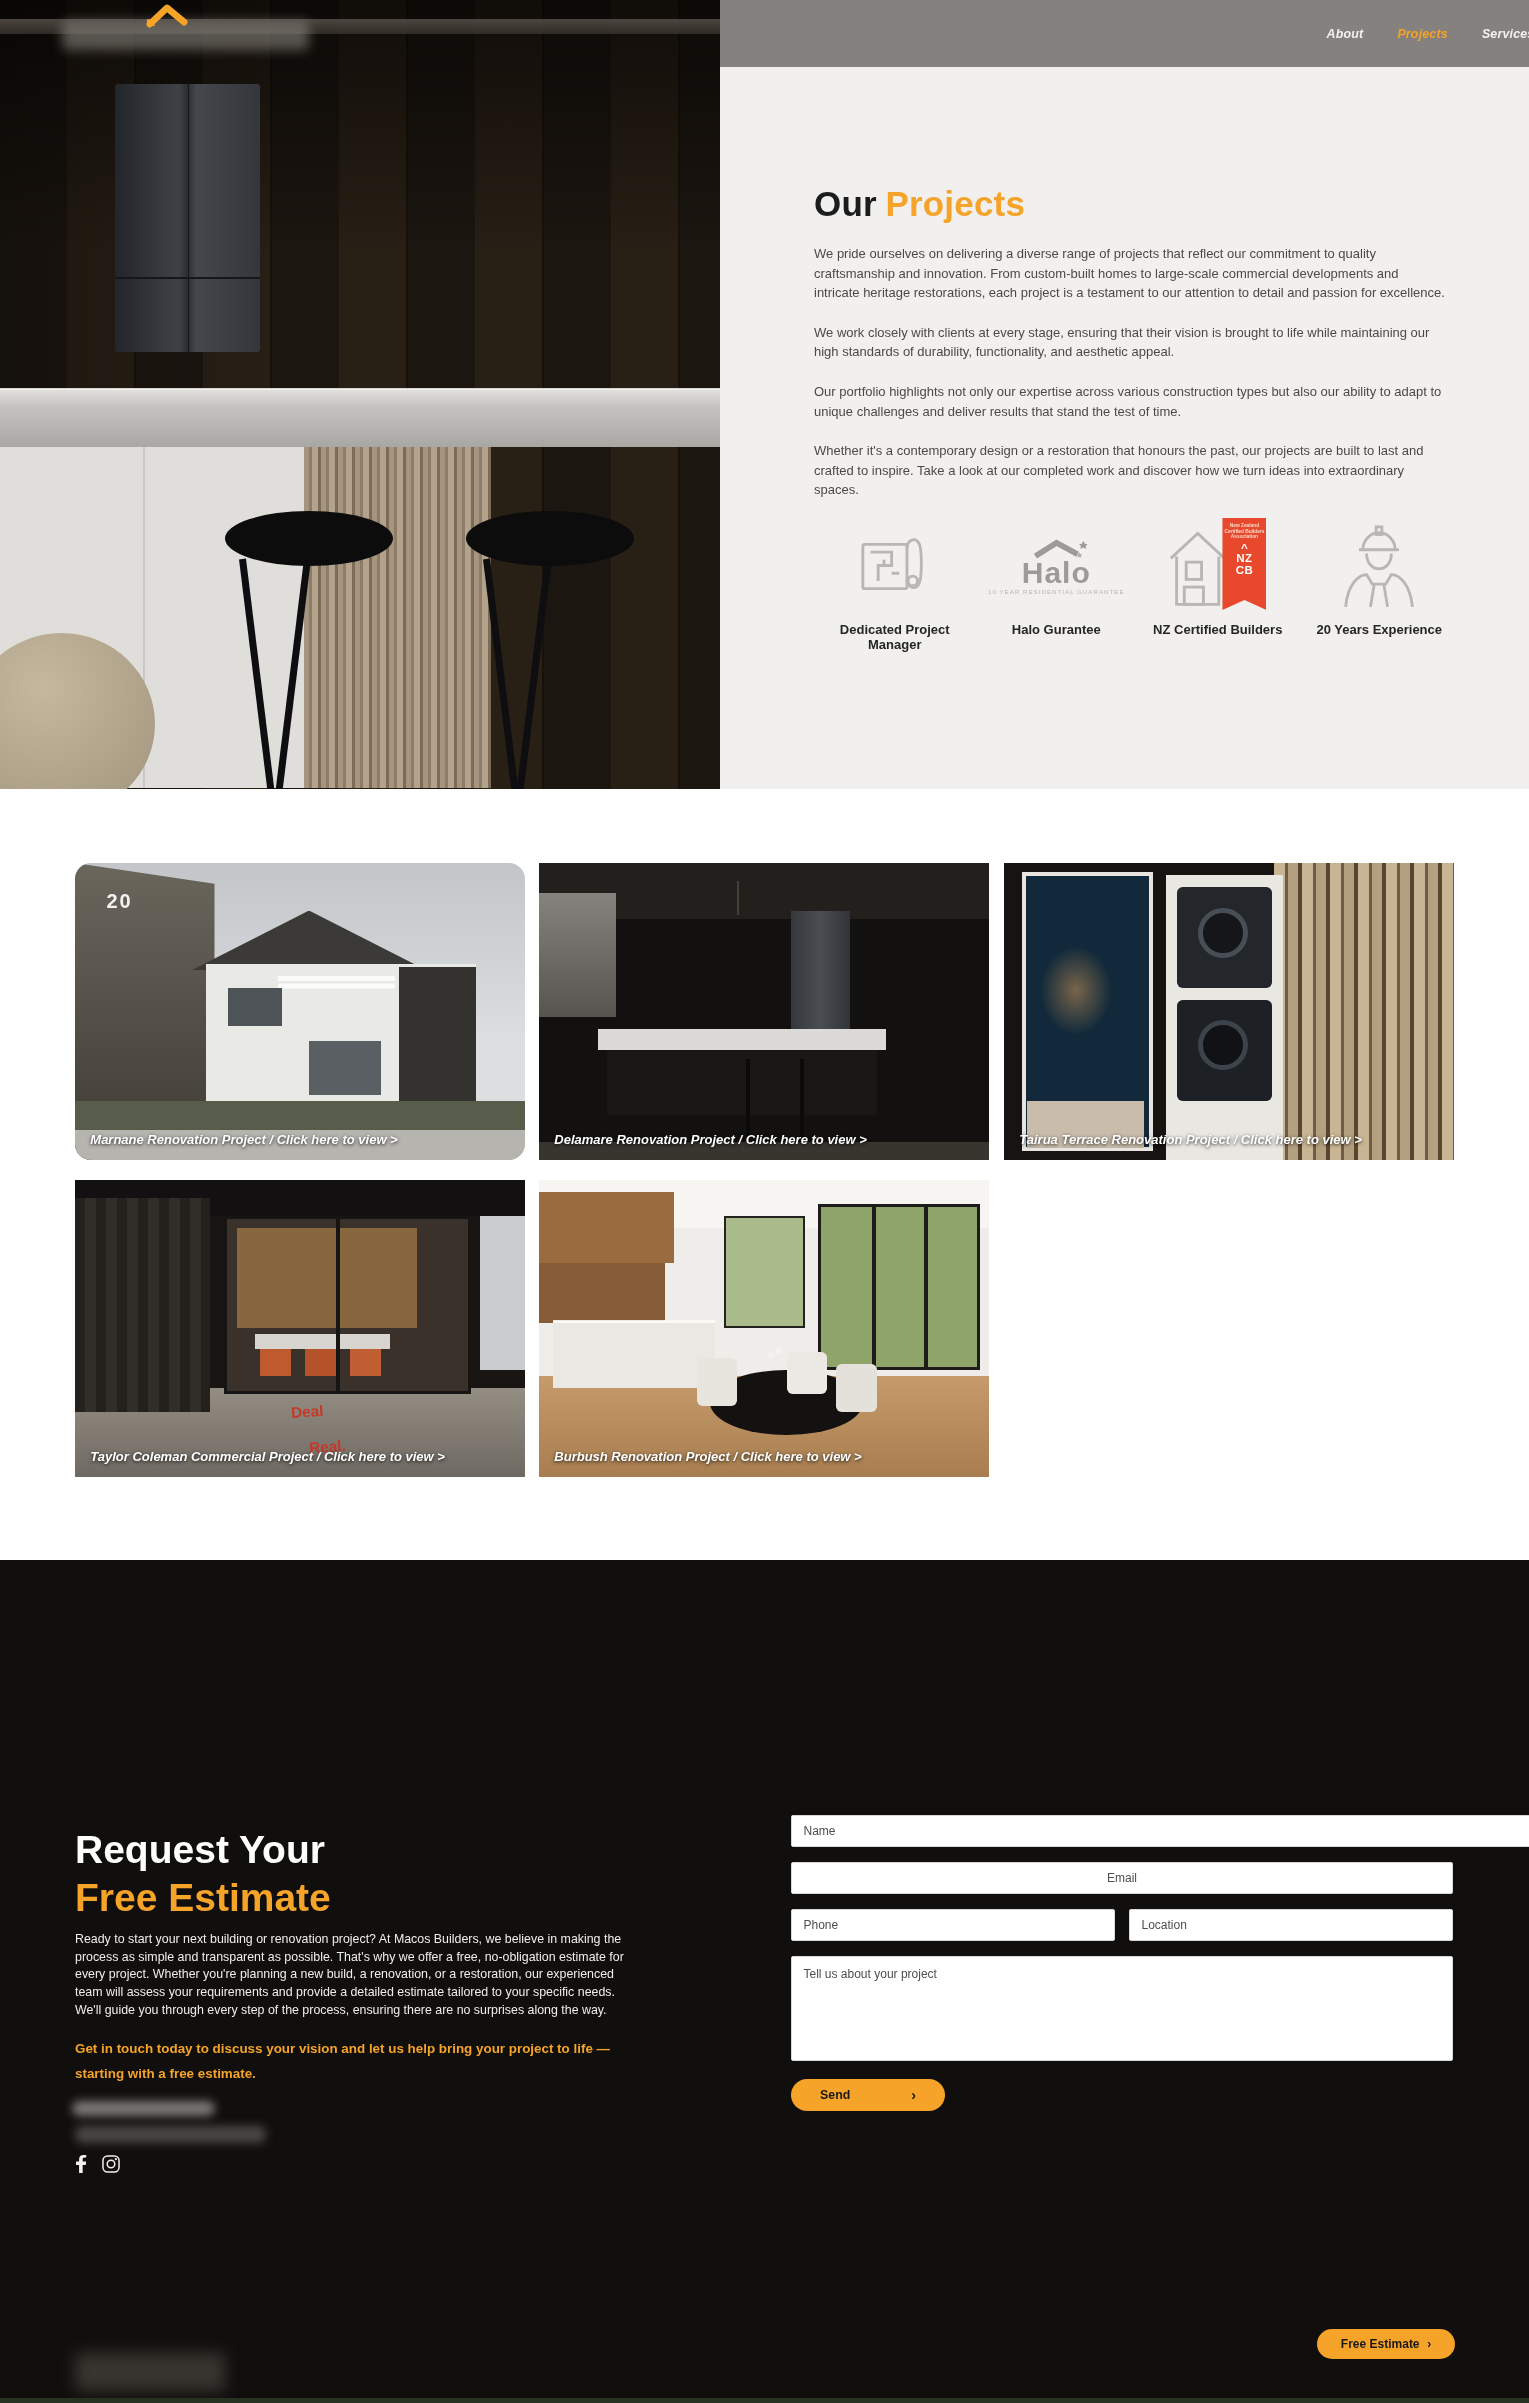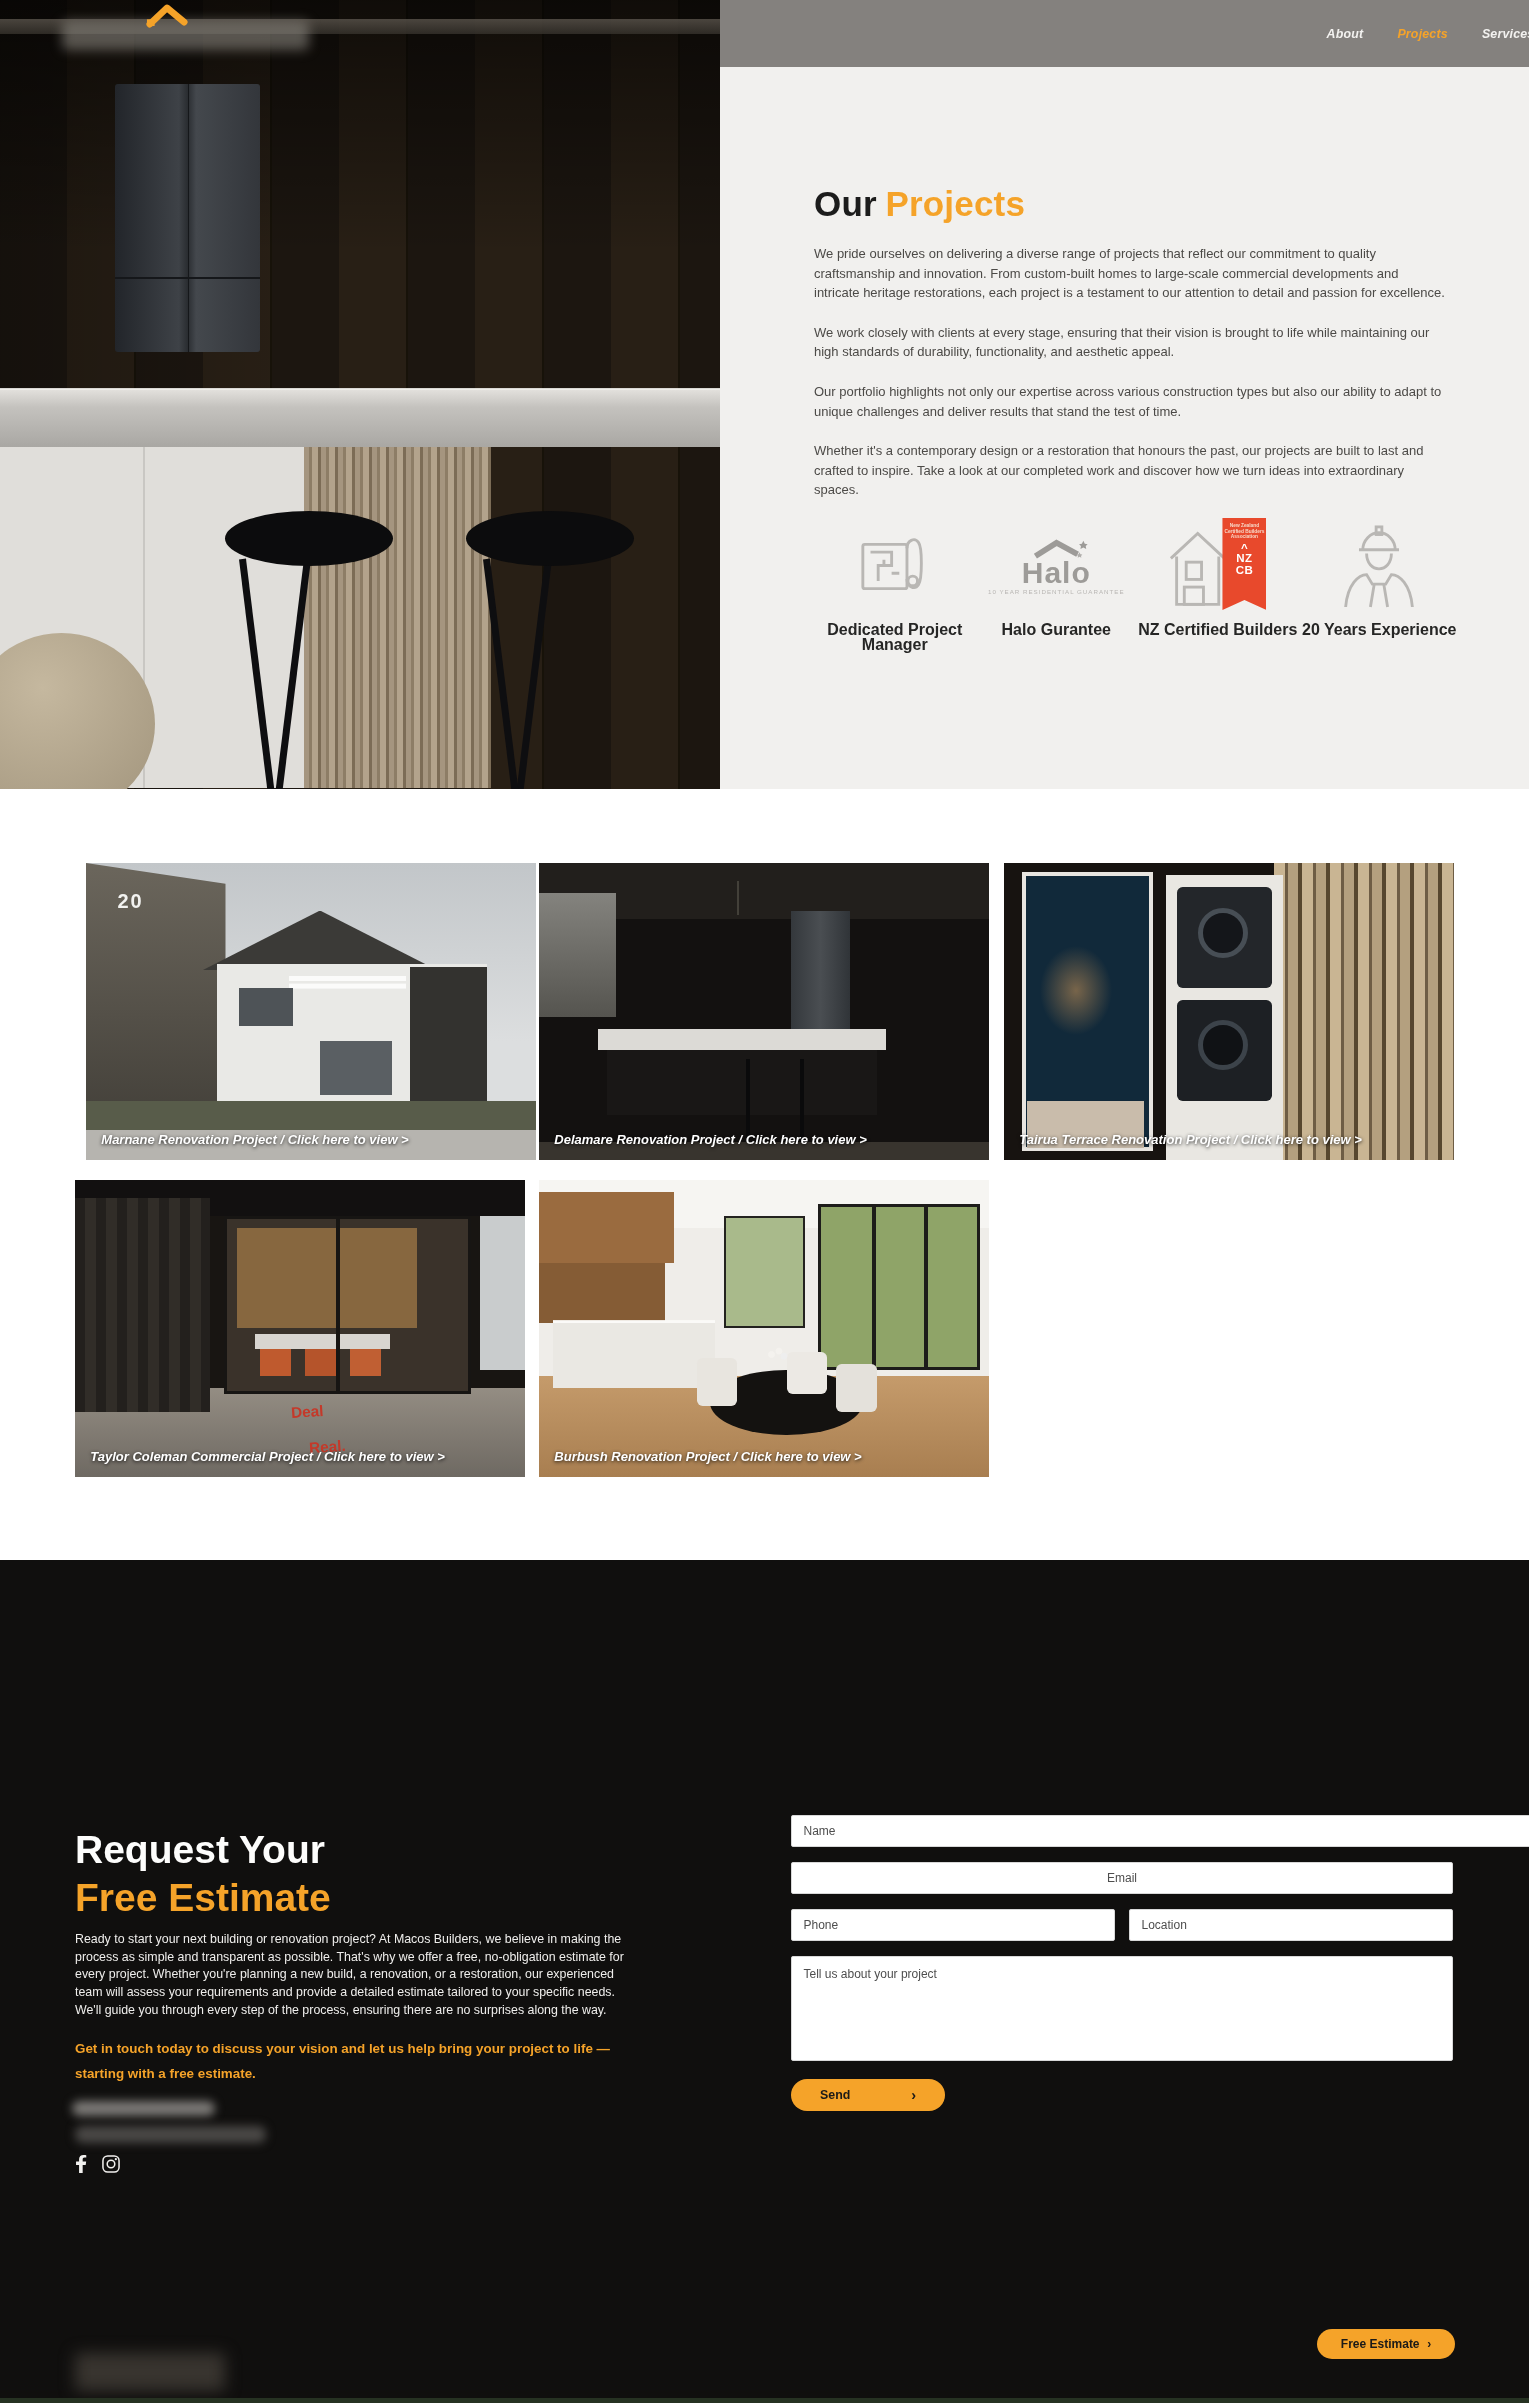--- a/index.html
+++ b/index.html
@@ -40,34 +40,34 @@
   .nav a { font-size:12.4px; font-weight:bold; color:#f3f2f0; text-decoration:none; letter-spacing:0.2px; }
   .nav a.active { color:#f5a329; }
 
   .intro { position:absolute; left:94px; top:67px; width:631px; }
   .intro h1 { margin-top:117px; font-size:35px; font-weight:bold; color:#1c1c1c; letter-spacing:0.2px; }
   .intro h1 .accent { color:#f5a329; margin-left:8.6px; }
   .intro p { margin-top:20px; font-size:13px; line-height:19.6px; color:#4c4a47; }
   .features { position:absolute; left:94px; top:518px; width:646px; display:flex; }
   .feature { width:162px; text-align:center; position:relative; }
   .feature .art { height:96px; display:flex; align-items:center; justify-content:center; position:relative; }
-  .feature .lbl { margin-top:7.6px; font-size:16px; font-weight:bold; color:#262625; line-height:15.3px; }
+  .feature .lbl { margin-top:7.6px; font-size:13px; font-weight:bold; color:#262625; line-height:15.3px; }
   .halo-word { font-size:30px; font-weight:bold; color:#9d9b98; letter-spacing:1px; line-height:25px; }
   .halo-sub { font-size:6.2px; color:#b9b7b4; letter-spacing:1px; margin-top:2.9px; }
   .nzcb-wrap { position:relative; width:105px; height:96px; }
   .ribbon { position:absolute; right:3.8px; top:0; width:44px; height:92px; background:#e8492c; color:#fff;
     clip-path:polygon(0 0,100% 0,100% 100%,50% 89%,0 100%); text-align:center; }
   .ribbon .tiny { font-size:4.8px; line-height:5.7px; color:#f7d9c9; padding-top:4.8px; font-weight:bold; }
   .ribbon .chev { font-size:11.5px; line-height:9.6px; margin-top:3.8px; font-weight:bold; }
   .ribbon .code { font-size:11.5px; font-weight:bold; line-height:11.5px; letter-spacing:0.5px; }
 
   
   .gallery { position:absolute; left:0; top:789px; width:1529px; height:771px; background:#ffffff; }
   .card { position:absolute; width:450px; height:297px; overflow:hidden; background:#777; }
-  .card.c1 { left:86px;  top:74px; }
+  .card.c1 { left:75px;  top:74px;border-radius:16px; }
   .card.c2 { left:539px; top:74px; }
   .card.c3 { left:1004px;top:74px; }
   .card.c4 { left:75px;  top:391px; }
   .card.c5 { left:539px; top:391px; }
   .caption { position:absolute; left:15.3px; bottom:13.4px; font-size:13px; font-style:italic; font-weight:bold;
     color:#fff; text-shadow:0 1px 3.8px rgba(0,0,0,.85); z-index:5; }
   .ph { position:absolute; }
 
   
   .c1 { background:linear-gradient(180deg,#c2c6c9,#dcdedf 60%); }

